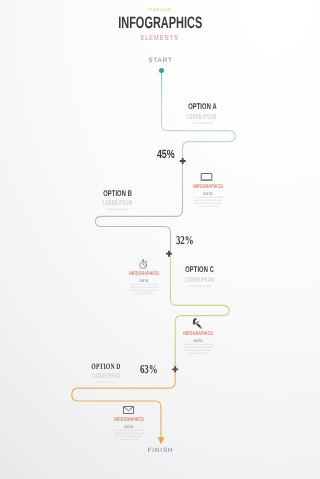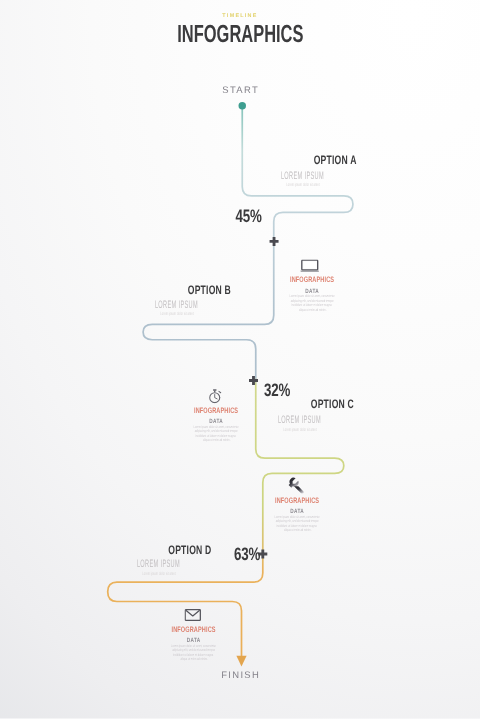--- a/index.html
+++ b/index.html
@@ -25,21 +25,21 @@
   .hdr-sub{top:34.2px;left:0;width:100%;text-align:center;
            font-size:7.3px;font-weight:400;letter-spacing:1.25px;color:#cf9289;line-height:8px;}
   .hdr-sub span{display:inline-block;transform:scaleX(0.78);transform-origin:center;}
 
   
   .node-label{font-size:6.3px;font-weight:400;letter-spacing:0.9px;color:#84828a;line-height:7px;text-indent:0.9px;
               text-align:center;}
 
   
   .opt{position:absolute;text-align:center;width:84px;}
-  .opt .t1{font-size:8.2px;font-weight:700;letter-spacing:0.2px;color:#3a3a3c;white-space:nowrap;line-height:7.4px;text-align:right;}
+  .opt .t1{font-size:8.2px;font-weight:700;letter-spacing:0.2px;color:#3a3a3c;white-space:nowrap;line-height:7.4px;}
   .opt .t1 b{display:inline-block;transform:scaleX(0.70);transform-origin:center;font-weight:700;}
   .opt .t2{font-size:7.2px;font-weight:400;letter-spacing:0.45px;color:#c2bfc1;white-space:nowrap;margin-top:3.2px;line-height:6.4px;}
   .opt .t2 span{display:inline-block;transform:scaleX(0.52);transform-origin:center;}
   .opt .t3{font-size:3.1px;font-weight:400;letter-spacing:0.1px;color:#d6d3d4;white-space:nowrap;margin-top:1.6px;line-height:3px;}
   .opt .t3 span{display:inline-block;transform:scaleX(0.56);transform-origin:center;}
 
   
   .pct{position:absolute;font-size:12.0px;font-weight:700;color:#3a3a3c;letter-spacing:-0.1px;line-height:11px;
        white-space:nowrap;}
   .pct b{display:inline-block;transform:scaleX(0.74);transform-origin:left center;font-weight:700;}
@@ -159,44 +159,45 @@
     <div class="c1"><span>INFOGRAPHICS</span></div>
     <div class="c2"><span>DATA</span></div>
     <div class="body">
       <div><span>Lorem ipsum dolor sit amet, consectetur</span></div>
       <div><span>adipiscing elit, sed do eiusmod tempor</span></div>
       <div><span>incididunt ut labore et dolore magna</span></div>
       <div><span>aliqua ut enim ad minim.</span></div>
     </div>
   </div>
 
-  <div class="pct" style="left:156.8px;top:139px;"><b>45%</b></div>
-  <div class="pct" style="left:176.4px;top:255px;"><b>32%</b></div>
-  <div class="pct" style="left:156px;top:364.0px;"><b>63%</b></div>
+  <div class="pct" style="left:156.8px;top:149px;"><b>45%</b></div>
+  <div class="pct" style="left:176.4px;top:235px;font-family:Liberation Serif, serif;"><b>32%</b></div>
+  <div class="pct" style="left:140px;top:364.0px;font-family:Liberation Serif, serif;"><b>63%</b></div>
 
   <div class="opt" style="left:160px;top:103.0px;">
     <div class="t1"><b>OPTION A</b></div>
     <div class="t2"><span>LOREM IPSUM</span></div>
     <div class="t3"><span>Lorem ipsum dolor sit amet</span></div>
   </div>
   <div class="opt" style="left:76px;top:189.9px;">
     <div class="t1"><b>OPTION B</b></div>
     <div class="t2"><span>LOREM IPSUM</span></div>
     <div class="t3"><span>Lorem ipsum dolor sit amet</span></div>
   </div>
   <div class="opt" style="left:158px;top:266px;">
     <div class="t1"><b>OPTION C</b></div>
     <div class="t2"><span>LOREM IPSUM</span></div>
     <div class="t3"><span>Lorem ipsum dolor sit amet</span></div>
   </div>
-  <div class="opt" style="left:63.5px;top:362.9px;">
+  <div class="opt" style="left:63.5px;top:362.9px;font-family:Liberation Serif, serif;">
     <div class="t1"><b>OPTION D</b></div>
     <div class="t2"><span>LOREM IPSUM</span></div>
     <div class="t3"><span>Lorem ipsum dolor sit amet</span></div>
   </div>
 
   <div class="abs node-label" style="top:57.0px;left:0;width:320px;">START</div>
   <div class="abs node-label" style="top:446.8px;left:0;width:320px;">FINISH</div>
 
   <div class="abs hdr-kicker">TIMELINE</div>
   <div class="abs hdr-title"><span>INFOGRAPHICS</span></div>
+  <div class="abs hdr-sub"><span>ELEMENTS</span></div>
 
 </div>
 
 </body></html>

